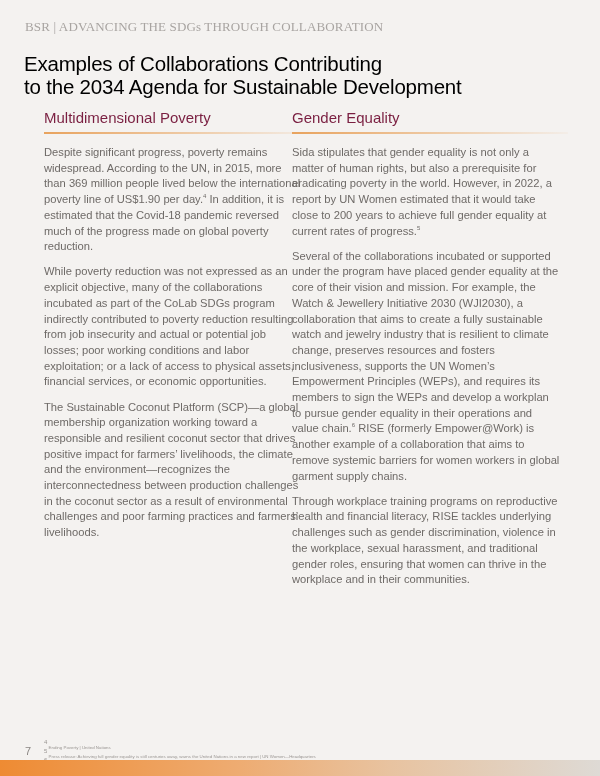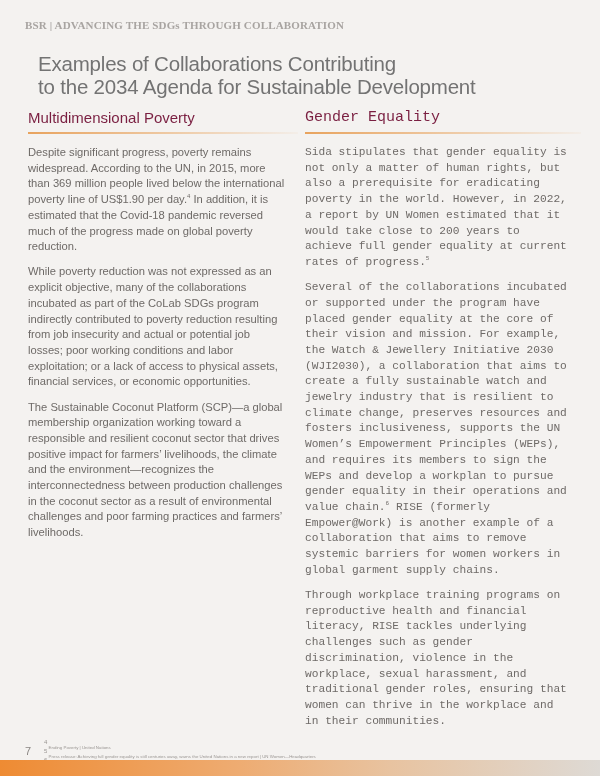--- a/index.html
+++ b/index.html
@@ -5,31 +5,31 @@
   html, body { margin: 0; padding: 0; }
   body {
     width: 600px; height: 776px; position: relative; overflow: hidden;
     background: #f4f2f0;
     font-family: "Liberation Sans", "DejaVu Sans", sans-serif;
     color: #6e6a67;
   }
   .running-header {
     position: absolute; left: 25px; top: 19px;
     font-family: "Liberation Serif", "DejaVu Serif", serif;
-    font-size: 11px; letter-spacing: 0.15px; color: #a8a4a1; font-weight: bold;
+    font-size: 13px; letter-spacing: 0.15px; color: #a8a4a1;
   }
   .page-title {
-    position: absolute; left: 38px; top: 52px; width: 560px;
+    position: absolute; left: 24px; top: 52px; width: 560px;
     margin: 0; font-weight: normal;
-    font-size: 20.5px; line-height: 23px; color: #737373;
+    font-size: 20.5px; line-height: 23px; color: #000000;
     letter-spacing: -0.2px;
   }
   .column { position: absolute; top: 108px; }
-  .col-left { left: 28px; width: 258px; }
-  .col-right { left: 305px; width: 268px; font-family: Liberation Mono, monospace; }
+  .col-left { left: 44px; width: 258px; }
+  .col-right { left: 292px; width: 268px; }
   .section-heading {
     margin: 0; font-weight: normal; font-size: 15px; line-height: 20px;
     color: #7a1f41; padding-bottom: 4px;
   }
   .heading-rule {
     height: 2px; margin-bottom: 11px;
     background: linear-gradient(to right, #e8a35e, #efcfae 60%, rgba(240,220,200,0.2));
   }
   .col-left .heading-rule { margin-right: -12px; }
   .col-right .heading-rule { margin-right: -8px; }

